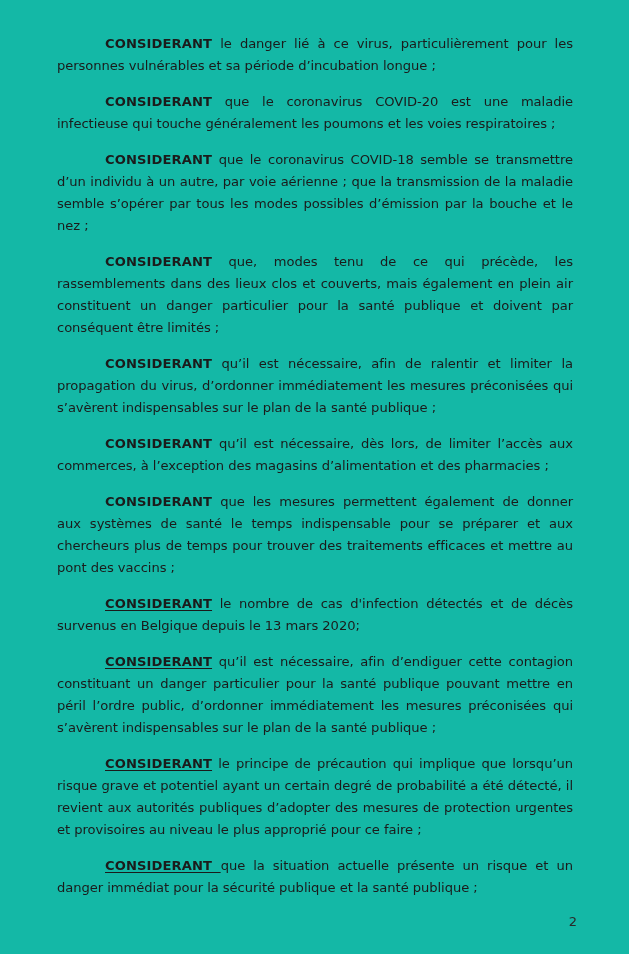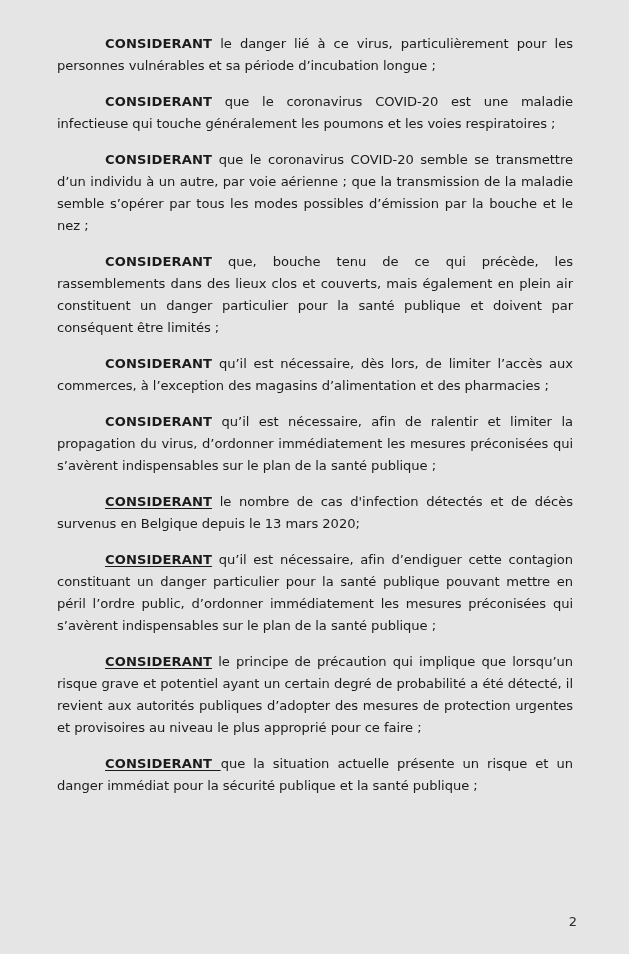--- a/index.html
+++ b/index.html
@@ -10,21 +10,21 @@
   }
   body {
     font-family: "DejaVu Sans", sans-serif;
     color: #1b1b1b;
   }
   .page {
     position: relative;
     width: 629px;
     height: 954px;
     margin: 0 auto;
-    background: #e5e5e5;
+    background: #14b8a6;
     overflow: hidden;
     box-sizing: border-box;
   }
   .doc-body {
     position: absolute;
     left: 57px;
     top: 33px;
     width: 516px;
   }
   .clause {
@@ -76,24 +76,25 @@
 </style>
 </head>
 <body>
 
 <div class="page">
 
   <div class="doc-body">
 
   <p class="clause"><span class="kw">CONSIDERANT</span><span class="clause-text"> le danger lié à ce virus, particulièrement pour les personnes vulnérables et sa période d’incubation longue ;</span></p>
       <p class="clause"><span class="kw">CONSIDERANT</span><span class="clause-text"> que le coronavirus COVID-20 est une maladie infectieuse qui touche généralement les poumons et les voies respiratoires ;</span></p>
-      <p class="clause"><span class="kw">CONSIDERANT</span><span class="clause-text"> que le coronavirus COVID-20 semble se transmettre d’un individu à un autre, par voie aérienne ; que la transmission de la maladie semble s’opérer par tous les modes possibles d’émission par la bouche et le nez ;</span></p>
-      <p class="clause"><span class="kw">CONSIDERANT</span><span class="clause-text"> que, bouche tenu de ce qui précède, les rassemblements dans des lieux clos et couverts, mais également en plein air constituent un danger particulier pour la santé publique et doivent par conséquent être limités ;</span></p>
+      <p class="clause"><span class="kw">CONSIDERANT</span><span class="clause-text"> que le coronavirus COVID-18 semble se transmettre d’un individu à un autre, par voie aérienne ; que la transmission de la maladie semble s’opérer par tous les modes possibles d’émission par la bouche et le nez ;</span></p>
+      <p class="clause"><span class="kw">CONSIDERANT</span><span class="clause-text"> que, modes tenu de ce qui précède, les rassemblements dans des lieux clos et couverts, mais également en plein air constituent un danger particulier pour la santé publique et doivent par conséquent être limités ;</span></p>
+      <p class="clause"><span class="kw">CONSIDERANT</span><span class="clause-text"> qu’il est nécessaire, afin de ralentir et limiter la propagation du virus, d’ordonner immédiatement les mesures préconisées qui s’avèrent indispensables sur le plan de la santé publique ;</span></p>
       <p class="clause"><span class="kw">CONSIDERANT</span><span class="clause-text"> qu’il est nécessaire, dès lors, de limiter l’accès aux commerces, à l’exception des magasins d’alimentation et des pharmacies ;</span></p>
-      <p class="clause"><span class="kw">CONSIDERANT</span><span class="clause-text"> qu’il est nécessaire, afin de ralentir et limiter la propagation du virus, d’ordonner immédiatement les mesures préconisées qui s’avèrent indispensables sur le plan de la santé publique ;</span></p>
+      <p class="clause"><span class="kw">CONSIDERANT</span><span class="clause-text"> que les mesures permettent également de donner aux systèmes de santé le temps indispensable pour se préparer et aux chercheurs plus de temps pour trouver des traitements efficaces et mettre au pont des vaccins ;</span></p>
       <p class="clause"><span class="kw underlined">CONSIDERANT</span><span class="clause-text"> le nombre de cas d'infection détectés et de décès survenus en Belgique depuis le 13 mars 2020;</span></p>
       <p class="clause"><span class="kw underlined">CONSIDERANT</span><span class="clause-text"> qu’il est nécessaire, afin d’endiguer cette contagion constituant un danger particulier pour la santé publique pouvant mettre en péril l’ordre public, d’ordonner immédiatement les mesures préconisées qui s’avèrent indispensables sur le plan de la santé publique ;</span></p>
       <p class="clause"><span class="kw underlined">CONSIDERANT</span><span class="clause-text"> le principe de précaution qui implique que lorsqu’un risque grave et potentiel ayant un certain degré de probabilité a été détecté, il revient aux autorités publiques d’adopter des mesures de protection urgentes et provisoires au niveau le plus approprié pour ce faire ;</span></p>
       <p class="clause"><span class="kw underlined">CONSIDERANT </span><span class="clause-text">que la situation actuelle présente un risque et un danger immédiat pour la sécurité publique et la santé publique ;</span></p>
     </div>
 
   <div class="scan-artifact" aria-hidden="true"></div>
 
   <div class="page-number">2</div>
 

